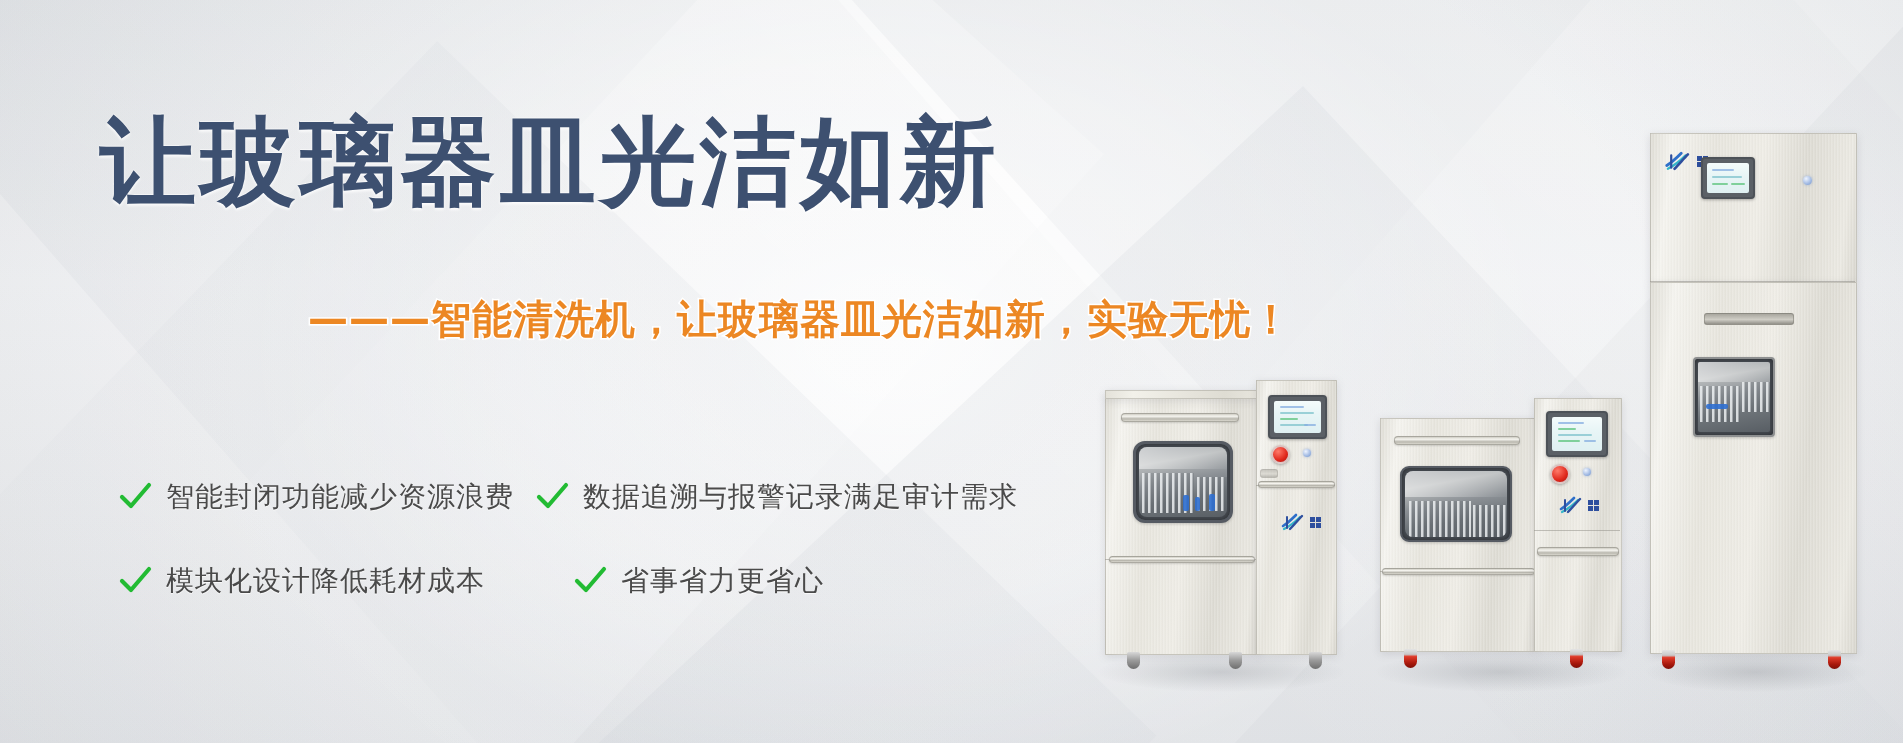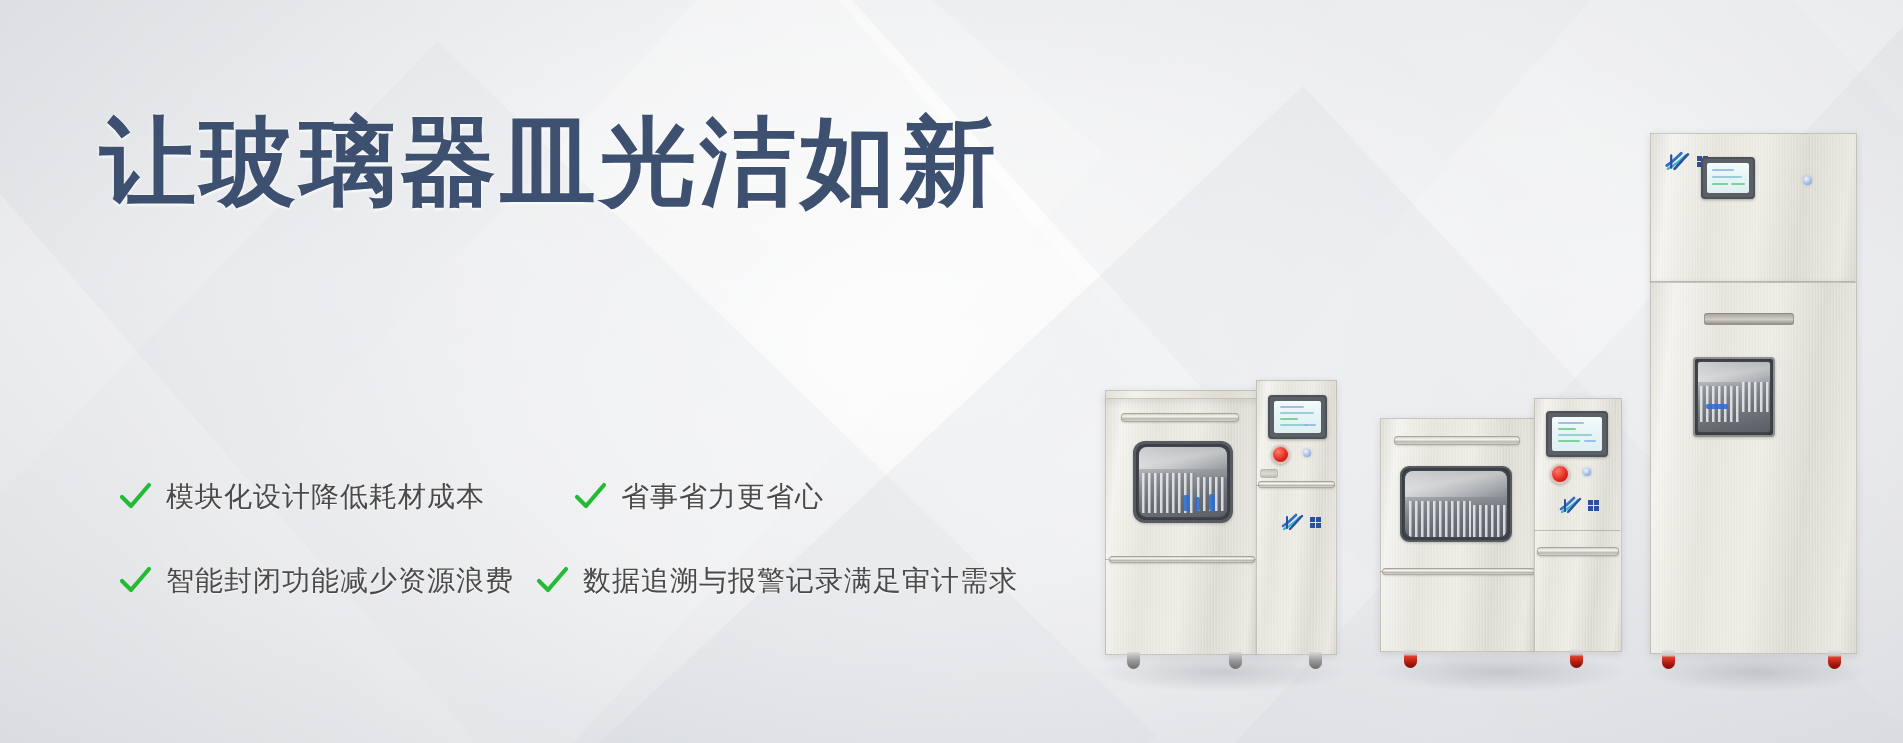--- a/index.html
+++ b/index.html
@@ -177,58 +177,59 @@
     <div class="facet f3"></div>
     <div class="facet f4"></div>
     <div class="facet f5"></div>
     <div class="facet f6"></div>
     <div class="facet f7"></div>
     <div class="vignette"></div>
   </div>
 
   <div class="headline">让玻璃器皿光洁如新</div>
 
+  <div class="subline">———智能清洗机，让玻璃器皿光洁如新，实验无忧！</div>
 
   <div class="features">
 
     <div class="frow">
       <div class="fitem col1">
         <span class="check">
           <svg width="34" height="34" viewBox="0 0 34 34">
             <path d="M4 17 L13 26 L31 5" fill="none" stroke="#22bb33" stroke-width="4.2" stroke-linecap="round" stroke-linejoin="round"></path>
           </svg>
         </span>
-        <span class="ftext">模块化设计降低耗材成本</span>
+        <span class="ftext">智能封闭功能减少资源浪费</span>
       </div>
       <div class="fitem">
         <span class="check">
           <svg width="34" height="34" viewBox="0 0 34 34">
             <path d="M4 17 L13 26 L31 5" fill="none" stroke="#22bb33" stroke-width="4.2" stroke-linecap="round" stroke-linejoin="round"></path>
           </svg>
         </span>
-        <span class="ftext">省事省力更省心</span>
+        <span class="ftext">数据追溯与报警记录满足审计需求</span>
       </div>
     </div>
 
     <div class="frow">
       <div class="fitem col1">
         <span class="check">
           <svg width="34" height="34" viewBox="0 0 34 34">
             <path d="M4 17 L13 26 L31 5" fill="none" stroke="#22bb33" stroke-width="4.2" stroke-linecap="round" stroke-linejoin="round"></path>
           </svg>
         </span>
-        <span class="ftext">智能封闭功能减少资源浪费</span>
+        <span class="ftext">模块化设计降低耗材成本</span>
       </div>
       <div class="fitem">
         <span class="check">
           <svg width="34" height="34" viewBox="0 0 34 34">
             <path d="M4 17 L13 26 L31 5" fill="none" stroke="#22bb33" stroke-width="4.2" stroke-linecap="round" stroke-linejoin="round"></path>
           </svg>
         </span>
-        <span class="ftext">数据追溯与报警记录满足审计需求</span>
+        <span class="ftext">省事省力更省心</span>
       </div>
     </div>
 
   </div>
 
   <div class="machines">
 
     <div class="machine" style="left:0px;bottom:85px;width:230px;height:285px;">
 
       <div class="shadow" style="left:-6px;bottom:-34px;width:245px;height:40px;"></div>

